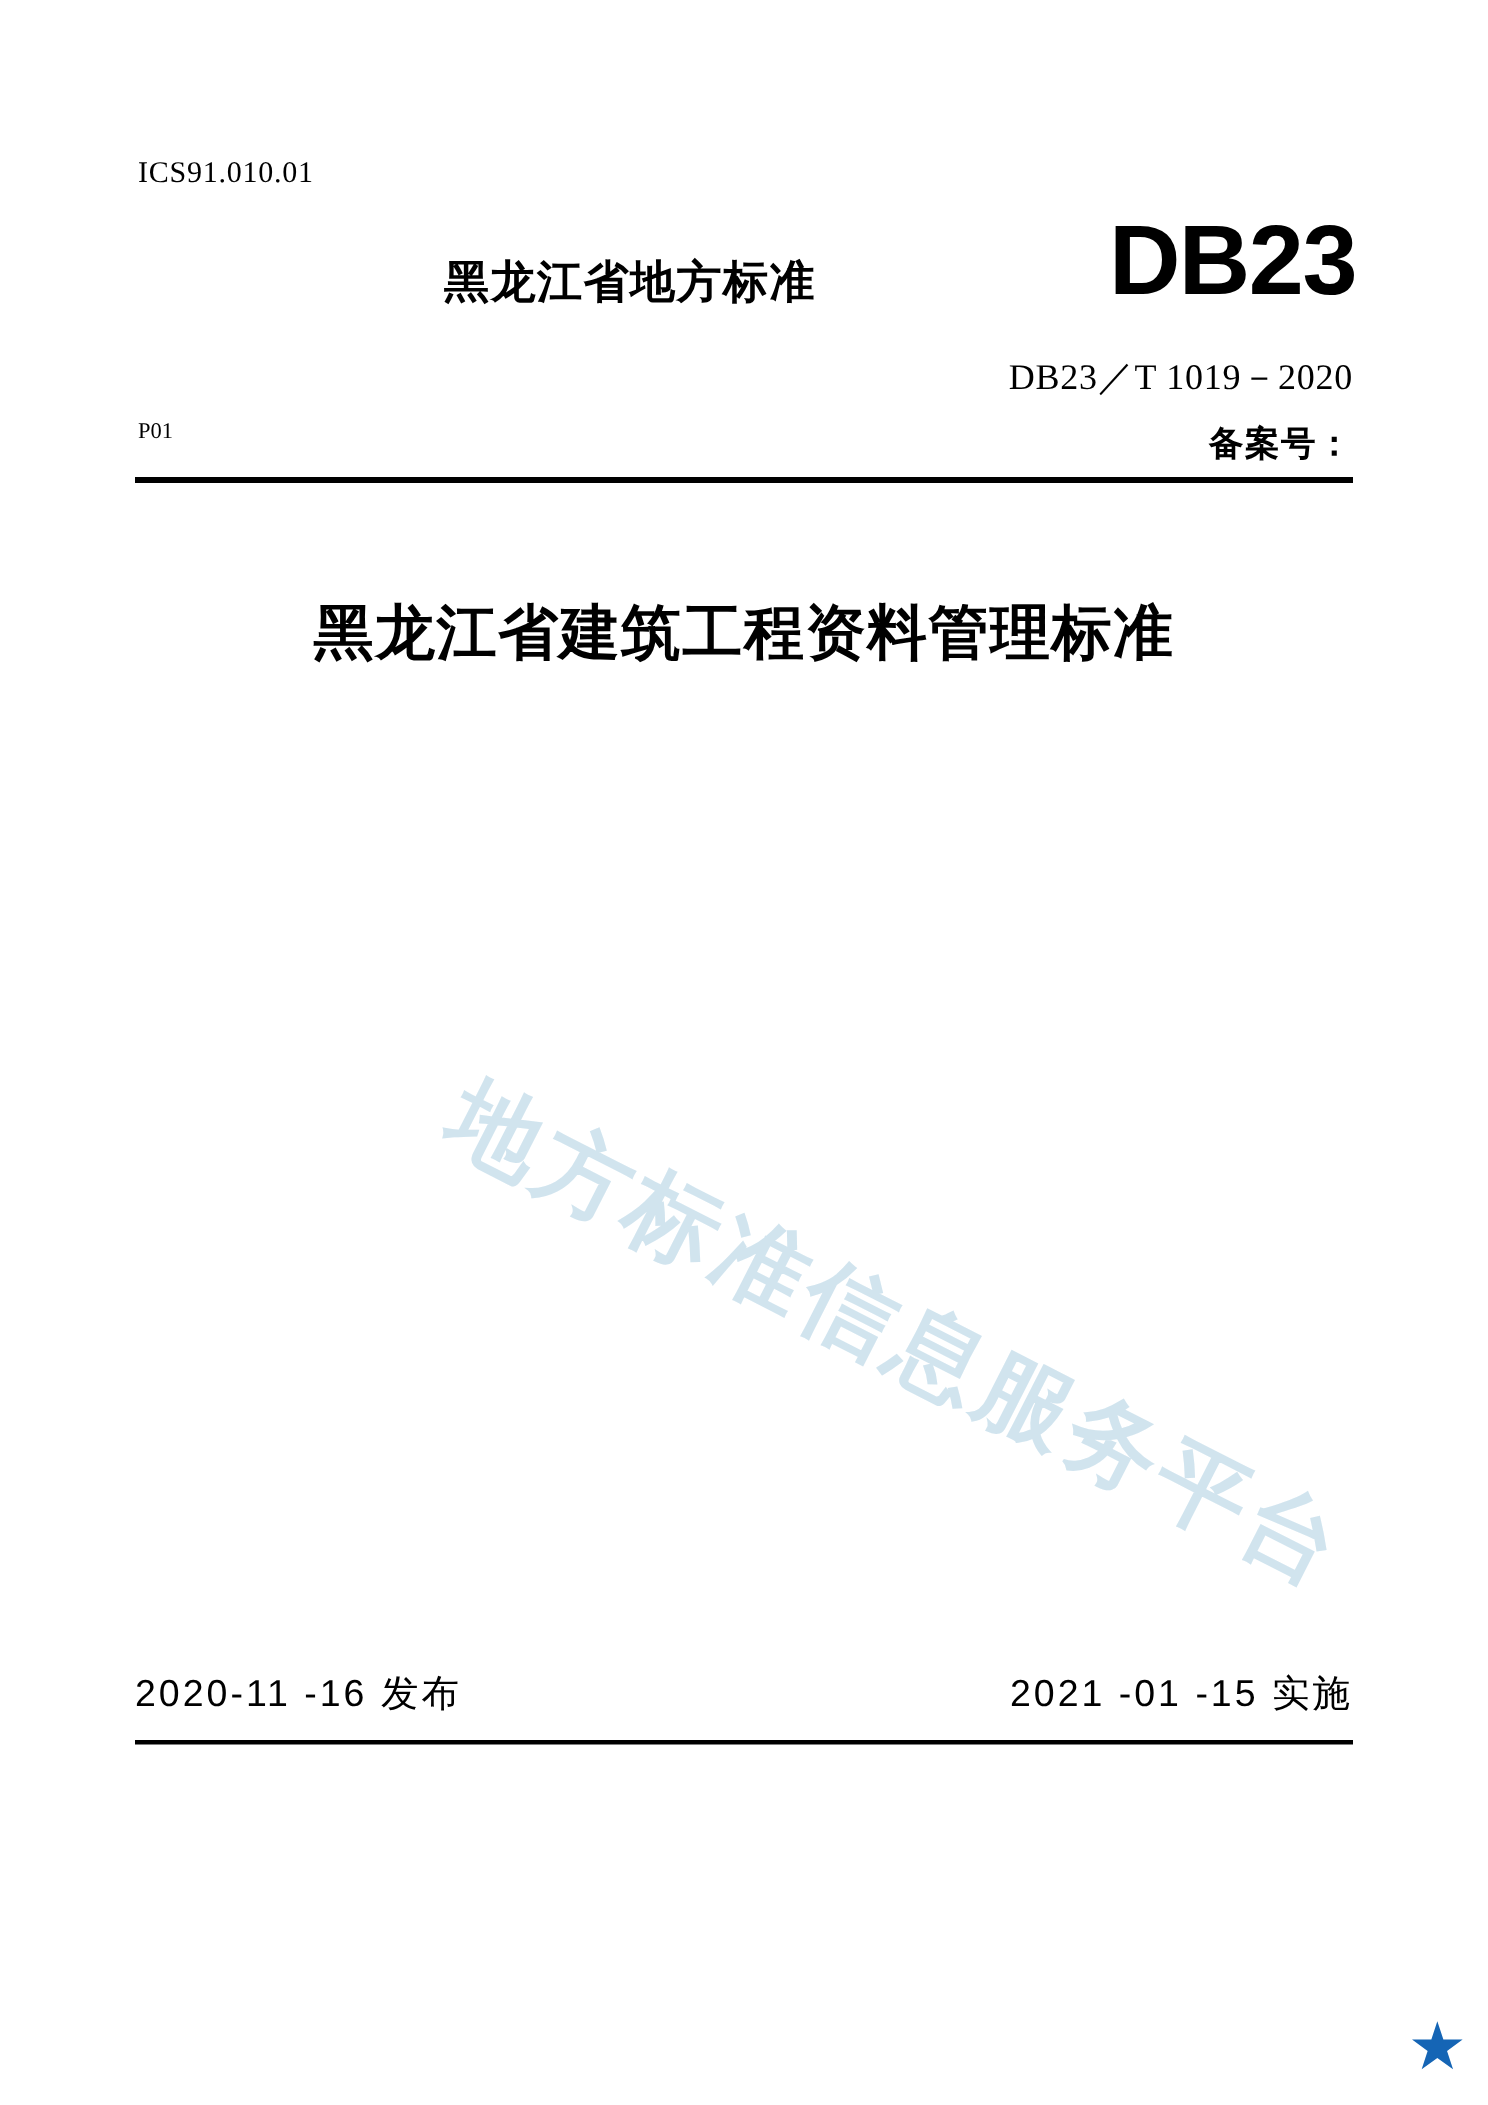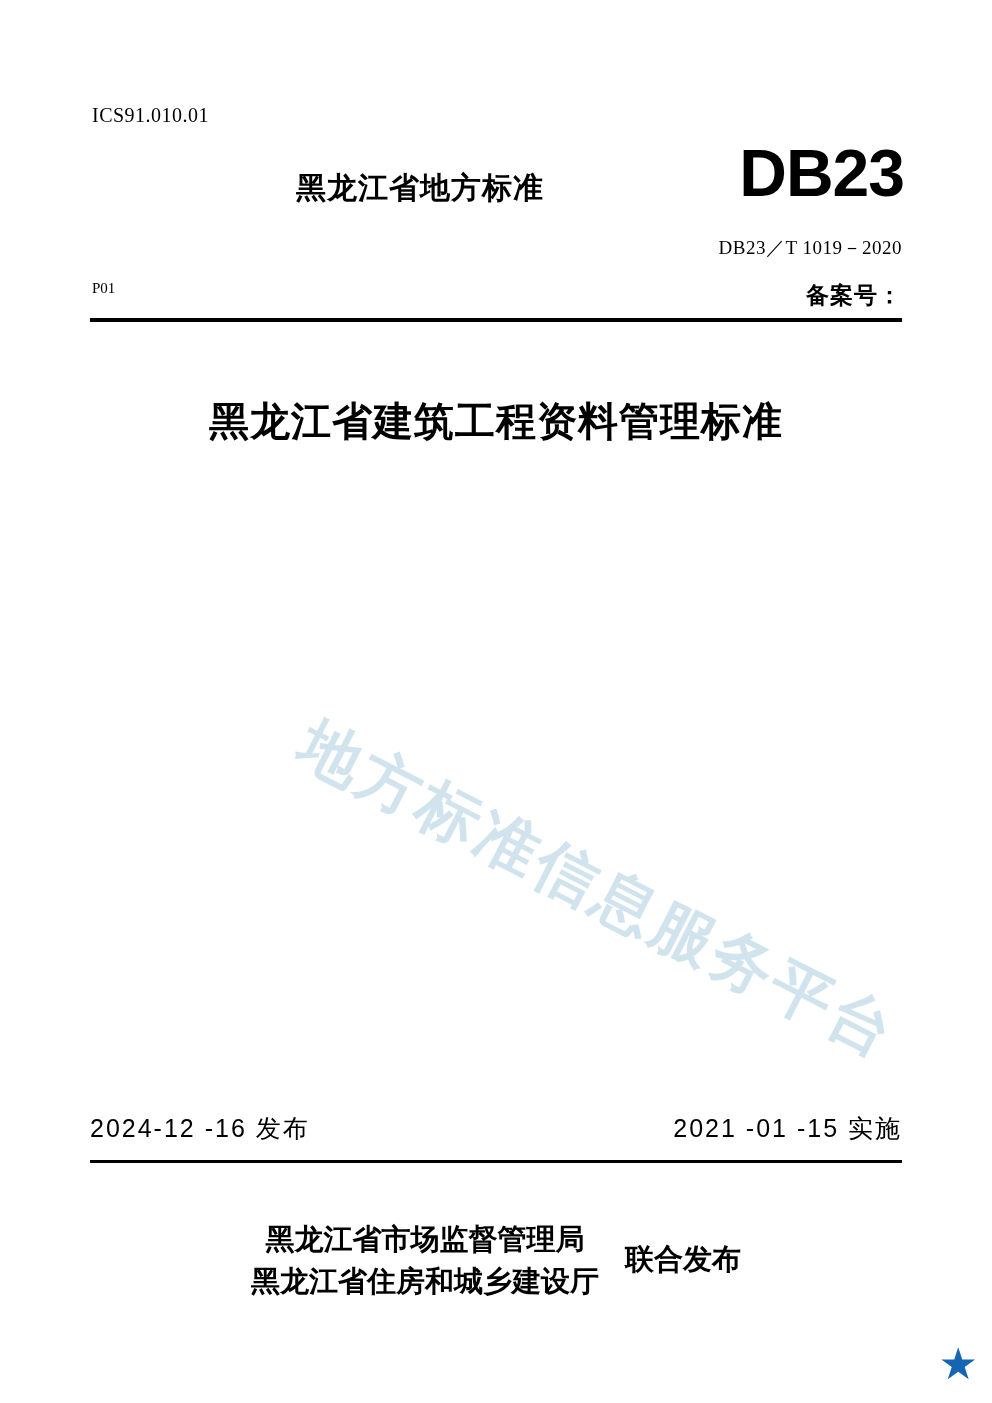--- a/index.html
+++ b/index.html
@@ -48,21 +48,21 @@
     font-size: 66px;
     letter-spacing: -1px;
     line-height: 1;
   }
 
   .std-number {
     position: absolute;
     right: 90px;
     top: 235px;
     font-family: "Liberation Serif", serif;
-    font-size: 19px;
+    font-size: 24px;
     letter-spacing: 0.5px;
     margin-left: 27px;
   }
 
   .record-no {
     position: absolute;
     right: 90px;
     top: 280px;
     font-family: "Liberation Sans", sans-serif;
     font-weight: bold;
@@ -223,31 +223,24 @@
 
   <div class="record-no">备案号：</div>
 
   <div class="rule-top"></div>
 
   <div class="doc-title">黑龙江省建筑工程资料管理标准</div>
 
   <div class="watermark">地方标准信息服务平台</div>
 
   <div class="date-row">
-    <div>2024-12 -16 发布</div>
+    <div>2020-11 -16 发布</div>
     <div>2021 -01 -15 实施</div>
   </div>
 
   <div class="rule-bottom"></div>
 
-  <div class="publishers">
-    <div class="pub-names">
-      <div>黑龙江省市场监督管理局</div>
-      <div>黑龙江省住房和城乡建设厅</div>
-    </div>
-    <div class="pub-joint">联合发布</div>
-  </div>
 
   <div class="corner-logo">
     <span class="star">★</span>
   </div>
 
 </div>
 
 </body></html>

